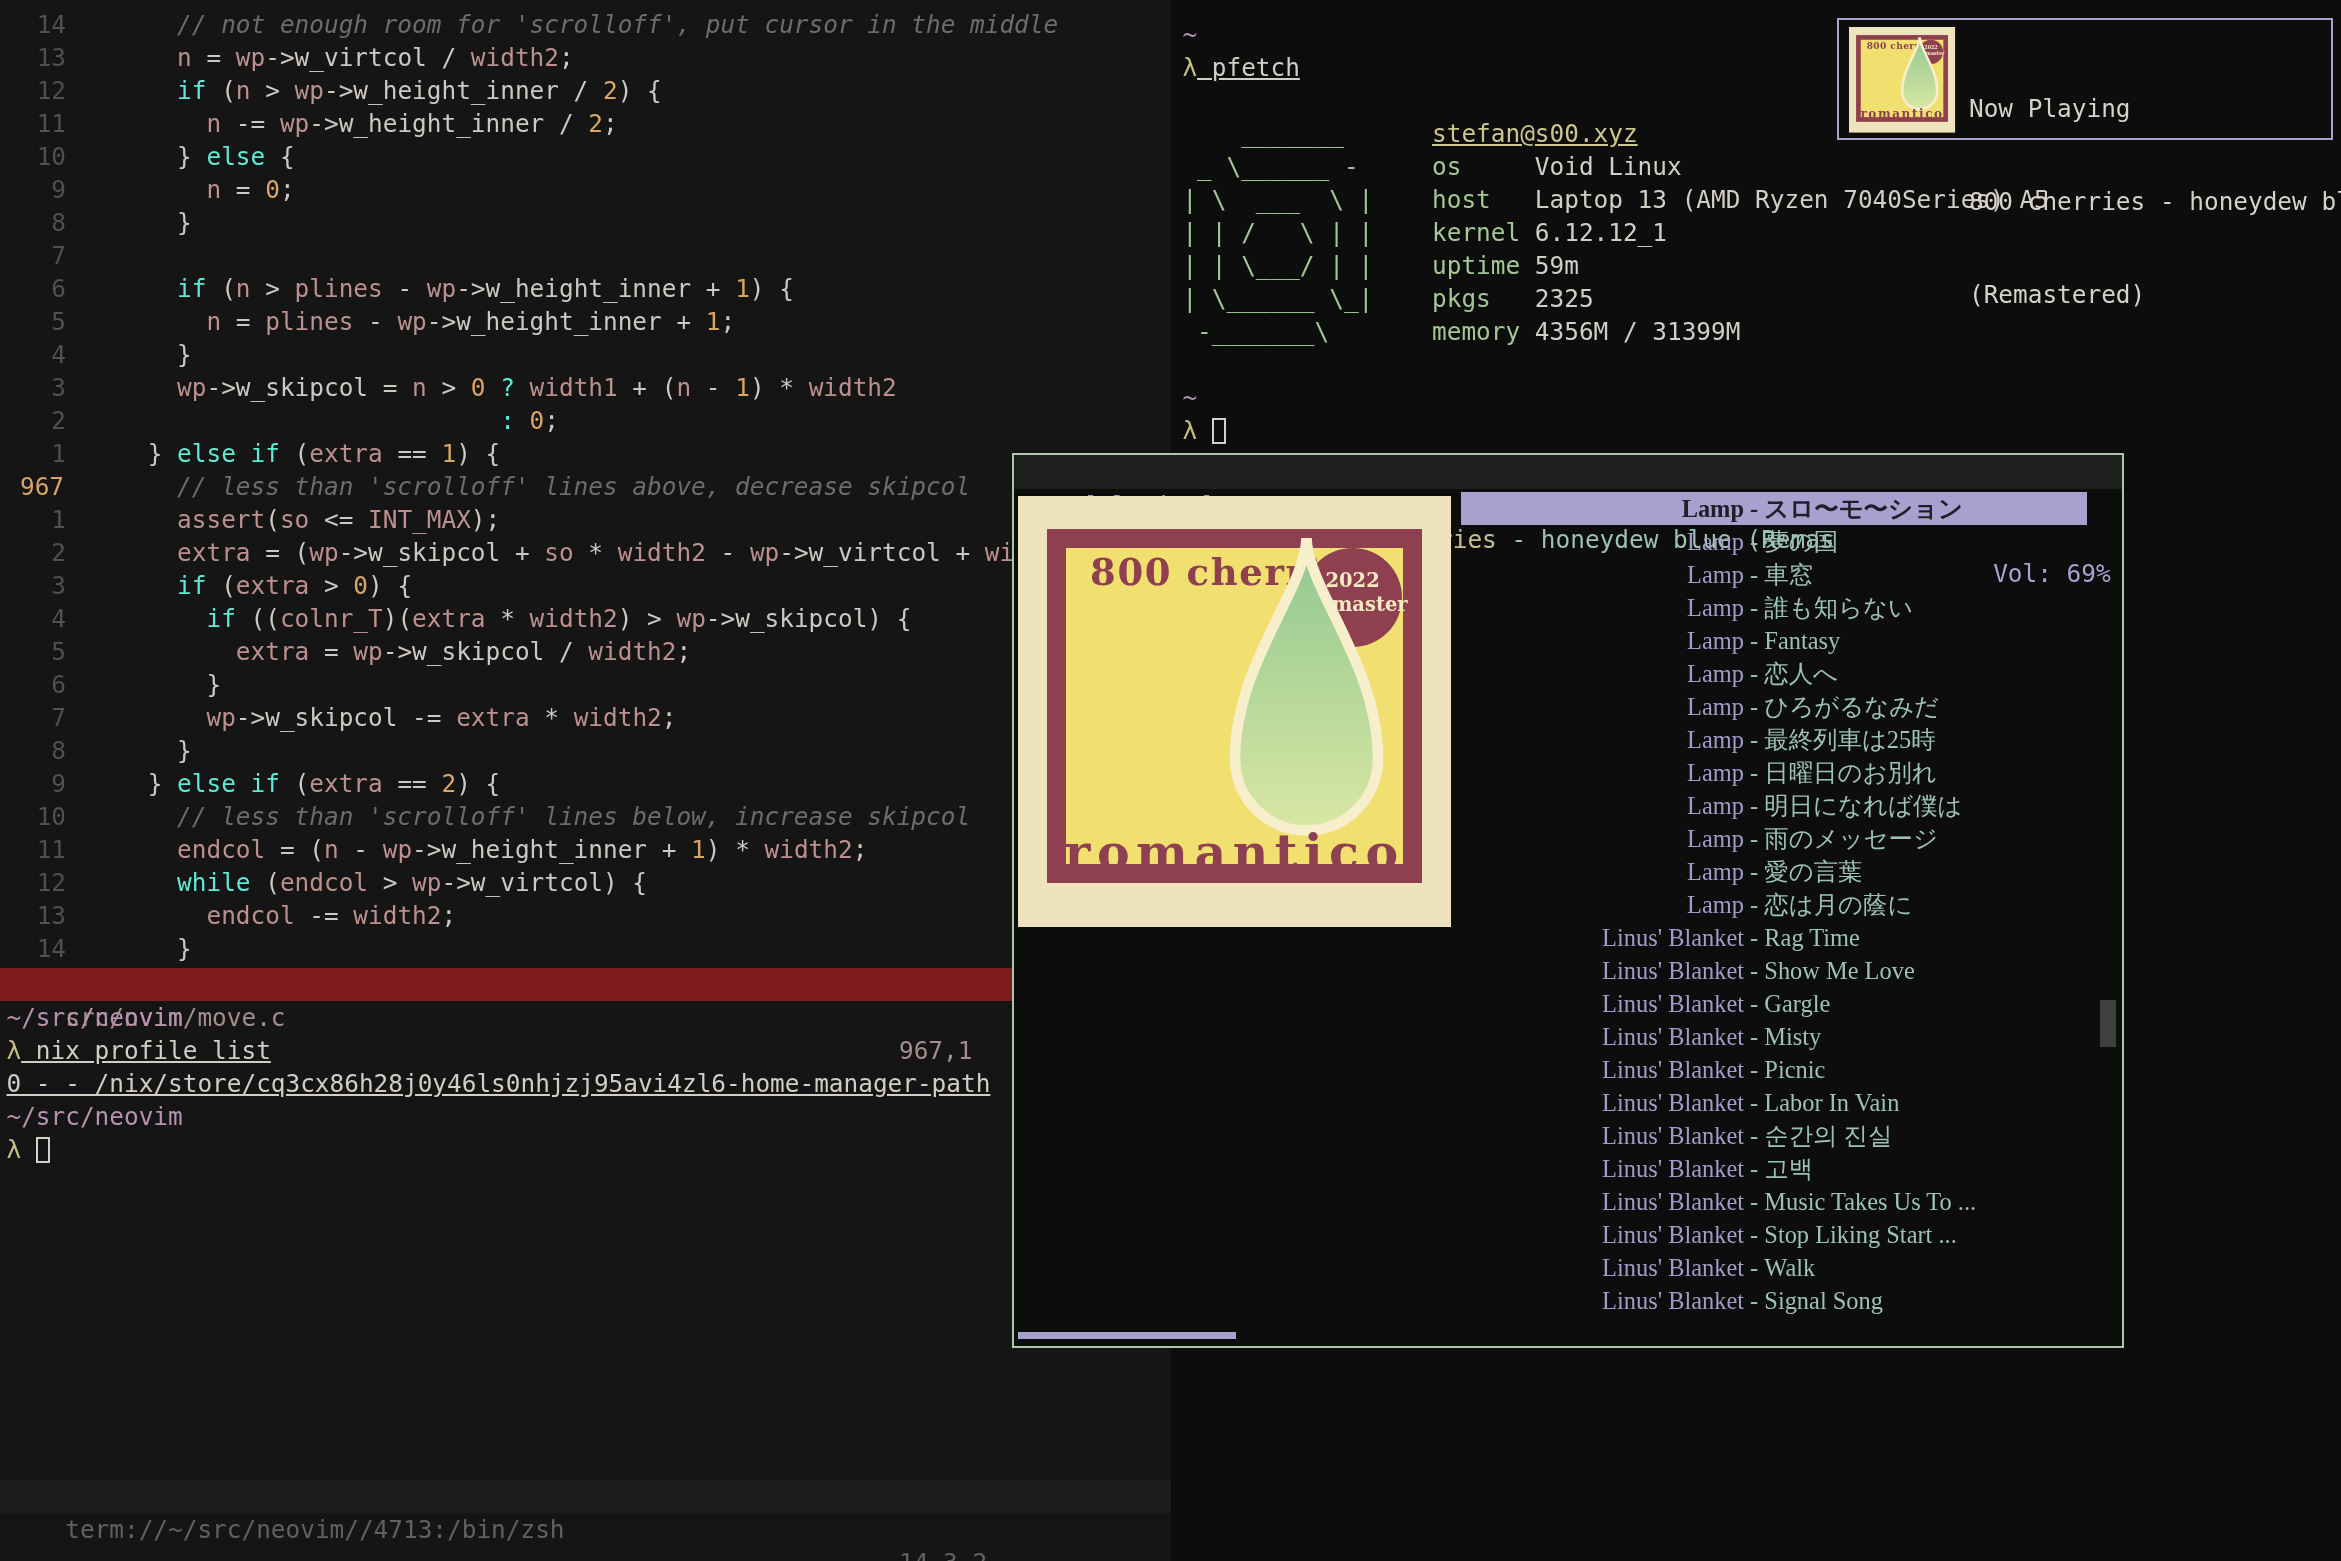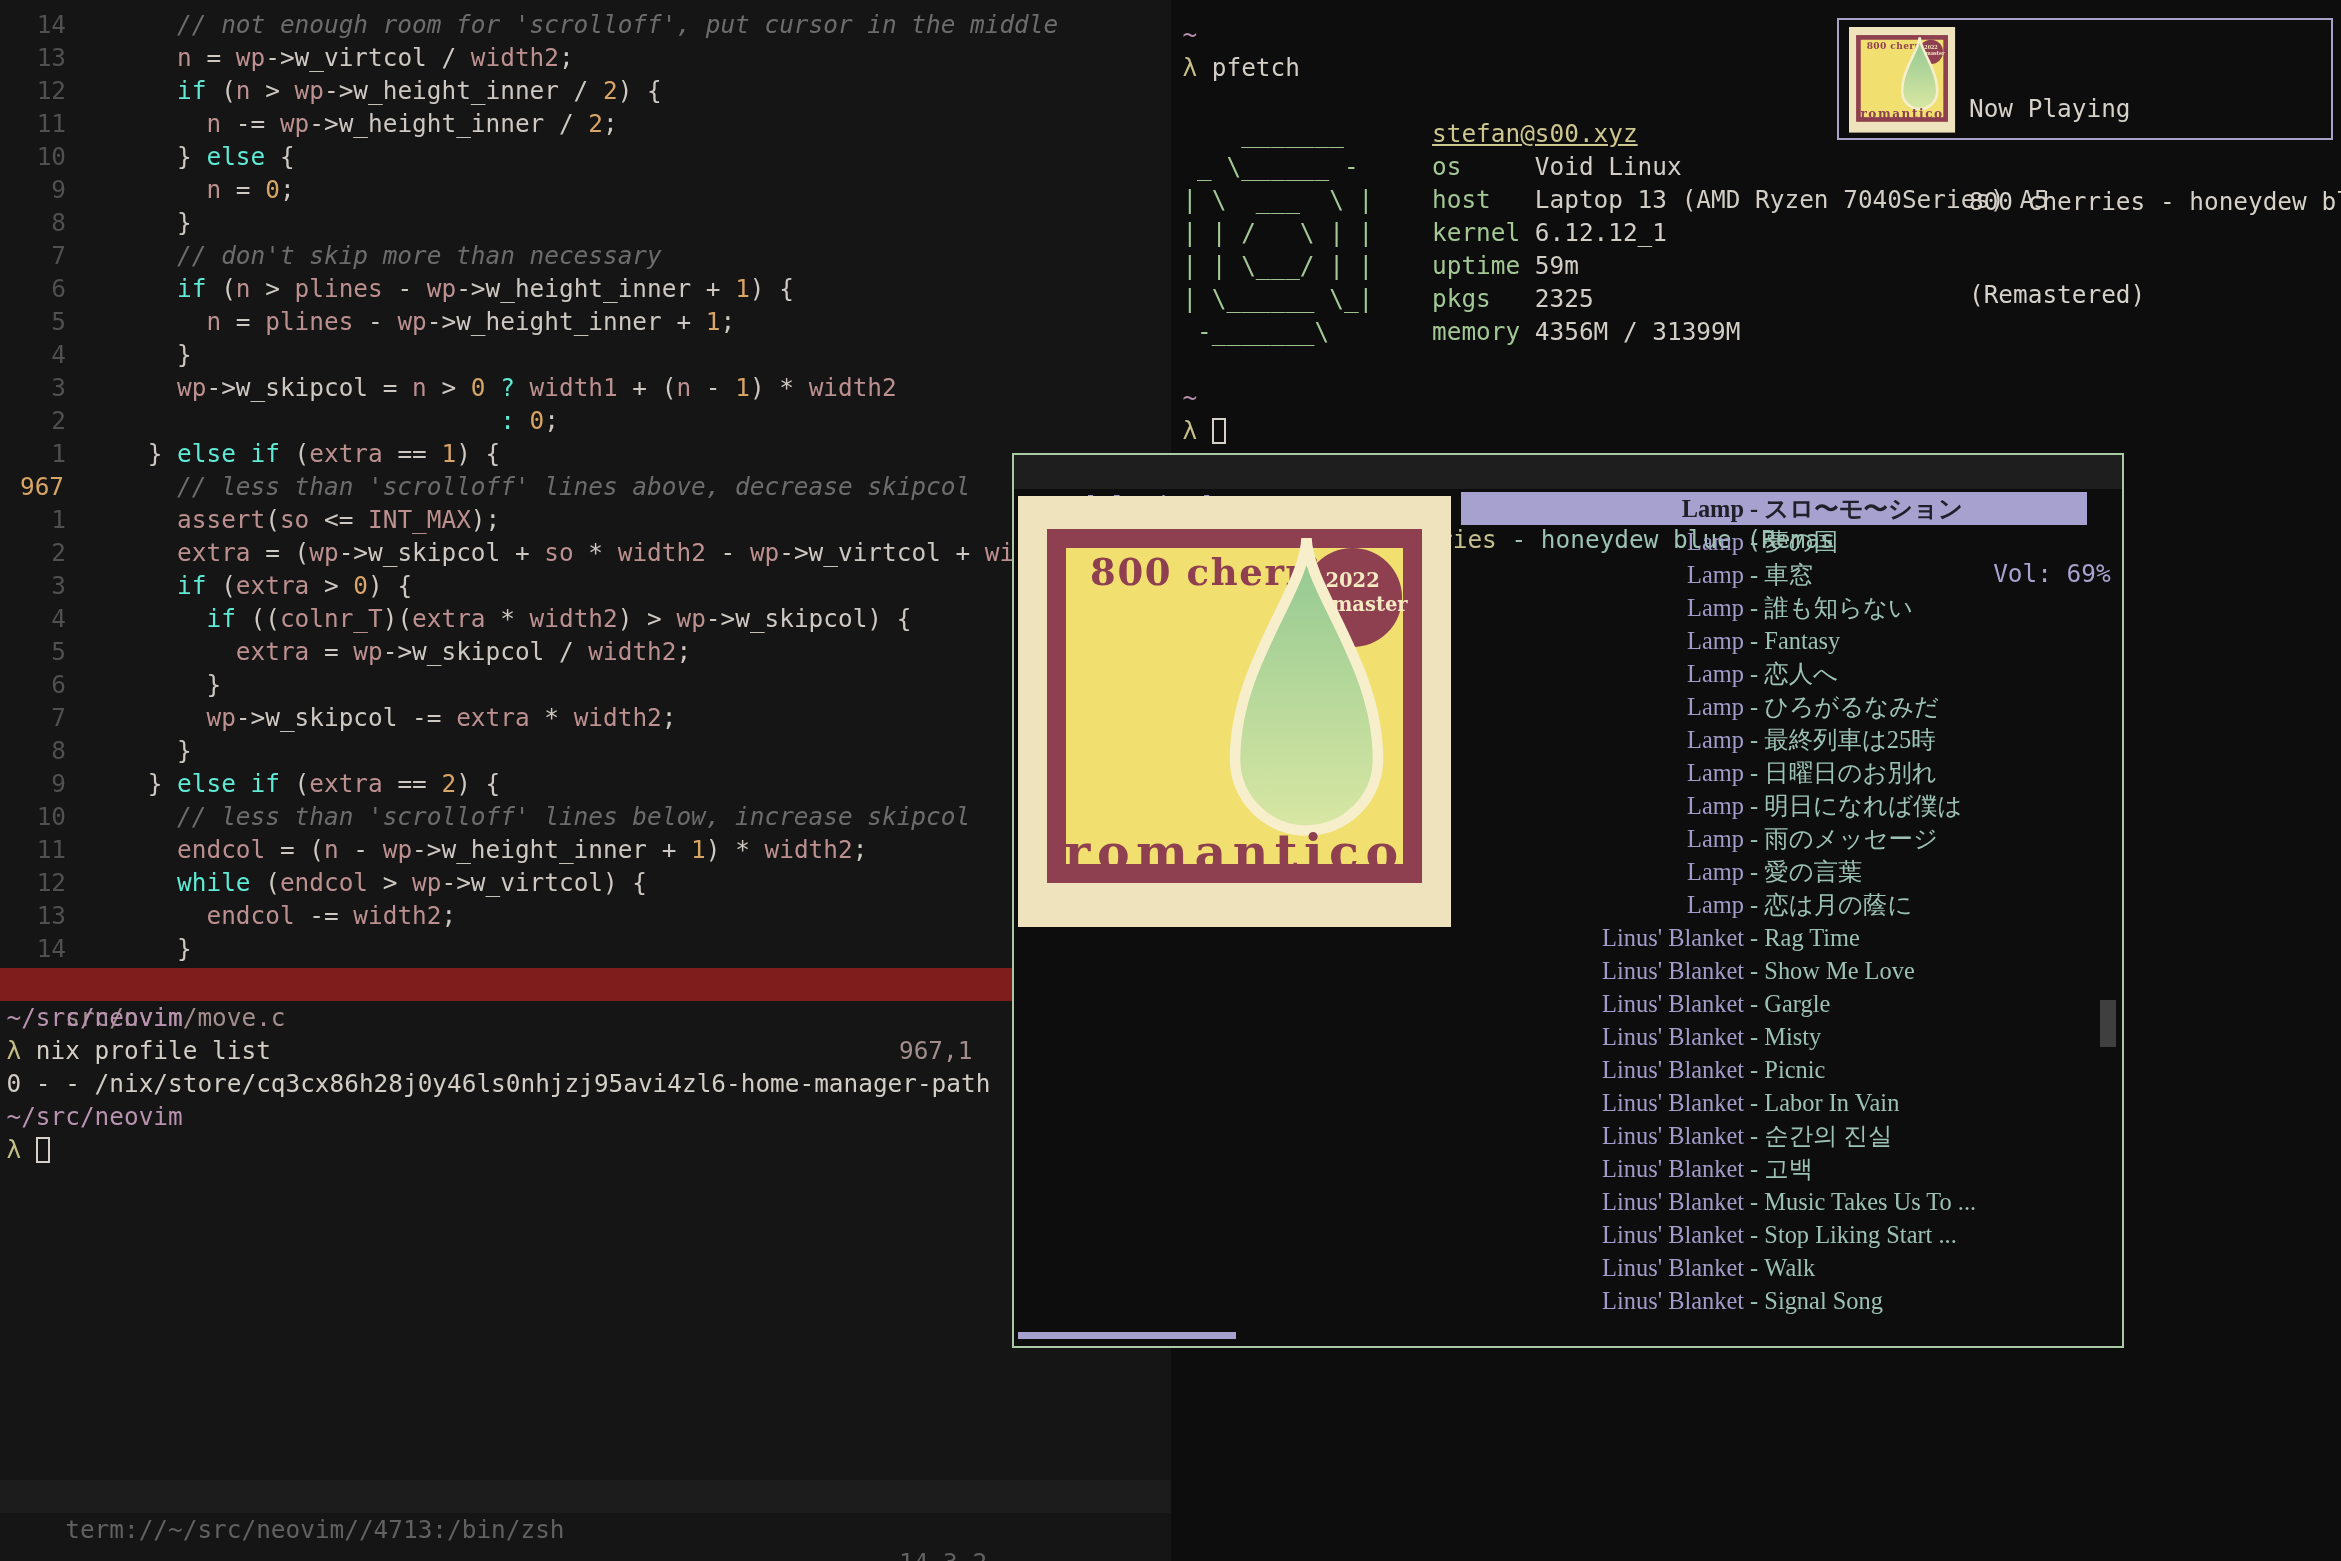--- a/index.html
+++ b/index.html
@@ -31,21 +31,21 @@
   .sl-file { margin-left:6.5px; }
   .sl-ruler { position:absolute; left:899px; }
 
   
   .shell { position:absolute; white-space:pre; }
   #shell-left  { left:6.5px; top:1001px; }
   #shell-right { left:11.4px; top:18px; position:absolute; }
   .sh-line { height:33px; display:flex; align-items:center; white-space:pre; }
   .sh-dir { color:#b892b0; }
   .sh-lambda { color:#c5bf85; }
-  .sh-txt { color:#d2cec6; }
+  .sh-txt { color:#d2cec6;text-decoration:underline; }
   .cursor-hollow { display:inline-block; width:14px; height:26px; border:2.4px solid #d5d1c9;
                    vertical-align:middle; }
   .pf-logo { color:#a3c795; white-space:pre; }
   .pf-label { color:#a3c795; white-space:pre; }
   .pf-user { color:#cdc68f; white-space:pre;text-decoration:underline; }
   .pf-val { color:#d2cec6; white-space:pre; }
 
   
   .cover { position:relative; width:433px; height:431px; background:#eee3bd;
            font-family:"DejaVu Serif","Liberation Serif",serif; }
@@ -95,21 +95,21 @@
 
 <div id="pane-left">
   <div id="code-area">
       <div class="code-line"><span class="gutter">14</span><span class="ct"><span class="tc">      // not enough room for 'scrolloff', put cursor in the middle</span></span></div>
       <div class="code-line"><span class="gutter">13</span><span class="ct"><span class="tp">      </span><span class="tv">n</span><span class="tp"> = </span><span class="tv">wp</span><span class="tp">-&gt;w_virtcol / </span><span class="tv">width2</span><span class="tp">;</span></span></div>
       <div class="code-line"><span class="gutter">12</span><span class="ct"><span class="tp">      </span><span class="tk">if</span><span class="tp"> (</span><span class="tv">n</span><span class="tp"> &gt; </span><span class="tv">wp</span><span class="tp">-&gt;w_height_inner / </span><span class="tn">2</span><span class="tp">) {</span></span></div>
       <div class="code-line"><span class="gutter">11</span><span class="ct"><span class="tp">        </span><span class="tv">n</span><span class="tp"> -= </span><span class="tv">wp</span><span class="tp">-&gt;w_height_inner / </span><span class="tn">2</span><span class="tp">;</span></span></div>
       <div class="code-line"><span class="gutter">10</span><span class="ct"><span class="tp">      } </span><span class="tk">else</span><span class="tp"> {</span></span></div>
       <div class="code-line"><span class="gutter">9</span><span class="ct"><span class="tp">        </span><span class="tv">n</span><span class="tp"> = </span><span class="tn">0</span><span class="tp">;</span></span></div>
       <div class="code-line"><span class="gutter">8</span><span class="ct"><span class="tp">      }</span></span></div>
-      <div class="code-line"><span class="gutter">7</span><span class="ct"><span class="tc">      // don't skip more than necessary</span></span></div>
+      <div class="code-line"><span class="gutter">7</span></div>
       <div class="code-line"><span class="gutter">6</span><span class="ct"><span class="tp">      </span><span class="tk">if</span><span class="tp"> (</span><span class="tv">n</span><span class="tp"> &gt; </span><span class="tv">plines</span><span class="tp"> - </span><span class="tv">wp</span><span class="tp">-&gt;w_height_inner + </span><span class="tn">1</span><span class="tp">) {</span></span></div>
       <div class="code-line"><span class="gutter">5</span><span class="ct"><span class="tp">        </span><span class="tv">n</span><span class="tp"> = </span><span class="tv">plines</span><span class="tp"> - </span><span class="tv">wp</span><span class="tp">-&gt;w_height_inner + </span><span class="tn">1</span><span class="tp">;</span></span></div>
       <div class="code-line"><span class="gutter">4</span><span class="ct"><span class="tp">      }</span></span></div>
       <div class="code-line"><span class="gutter">3</span><span class="ct"><span class="tp">      </span><span class="tv">wp</span><span class="tp">-&gt;w_skipcol = </span><span class="tv">n</span><span class="tp"> &gt; </span><span class="tn">0</span><span class="tp"> </span><span class="tk">?</span><span class="tp"> </span><span class="tv">width1</span><span class="tp"> + (</span><span class="tv">n</span><span class="tp"> - </span><span class="tn">1</span><span class="tp">) * </span><span class="tv">width2</span></span></div>
       <div class="code-line"><span class="gutter">2</span><span class="ct"><span class="tp">                            </span><span class="tk">:</span><span class="tp"> </span><span class="tn">0</span><span class="tp">;</span></span></div>
       <div class="code-line"><span class="gutter">1</span><span class="ct"><span class="tp">    } </span><span class="tk">else</span><span class="tp"> </span><span class="tk">if</span><span class="tp"> (</span><span class="tv">extra</span><span class="tp"> == </span><span class="tn">1</span><span class="tp">) {</span></span></div>
       <div class="code-line"><span class="gutter cur">967</span><span class="ct"><span class="tc">      // less than 'scrolloff' lines above, decrease skipcol</span></span></div>
       <div class="code-line"><span class="gutter">1</span><span class="ct"><span class="tp">      </span><span class="tv">assert</span><span class="tp">(</span><span class="tv">so</span><span class="tp"> &lt;= </span><span class="tv">INT_MAX</span><span class="tp">);</span></span></div>
       <div class="code-line"><span class="gutter">2</span><span class="ct"><span class="tp">      </span><span class="tv">extra</span><span class="tp"> = (</span><span class="tv">wp</span><span class="tp">-&gt;w_skipcol + </span><span class="tv">so</span><span class="tp"> * </span><span class="tv">width2</span><span class="tp"> - </span><span class="tv">wp</span><span class="tp">-&gt;w_virtcol + </span><span class="tv">wid</span></span></div>
       <div class="code-line"><span class="gutter">3</span><span class="ct"><span class="tp">      </span><span class="tk">if</span><span class="tp"> (</span><span class="tv">extra</span><span class="tp"> &gt; </span><span class="tn">0</span><span class="tp">) {</span></span></div>

